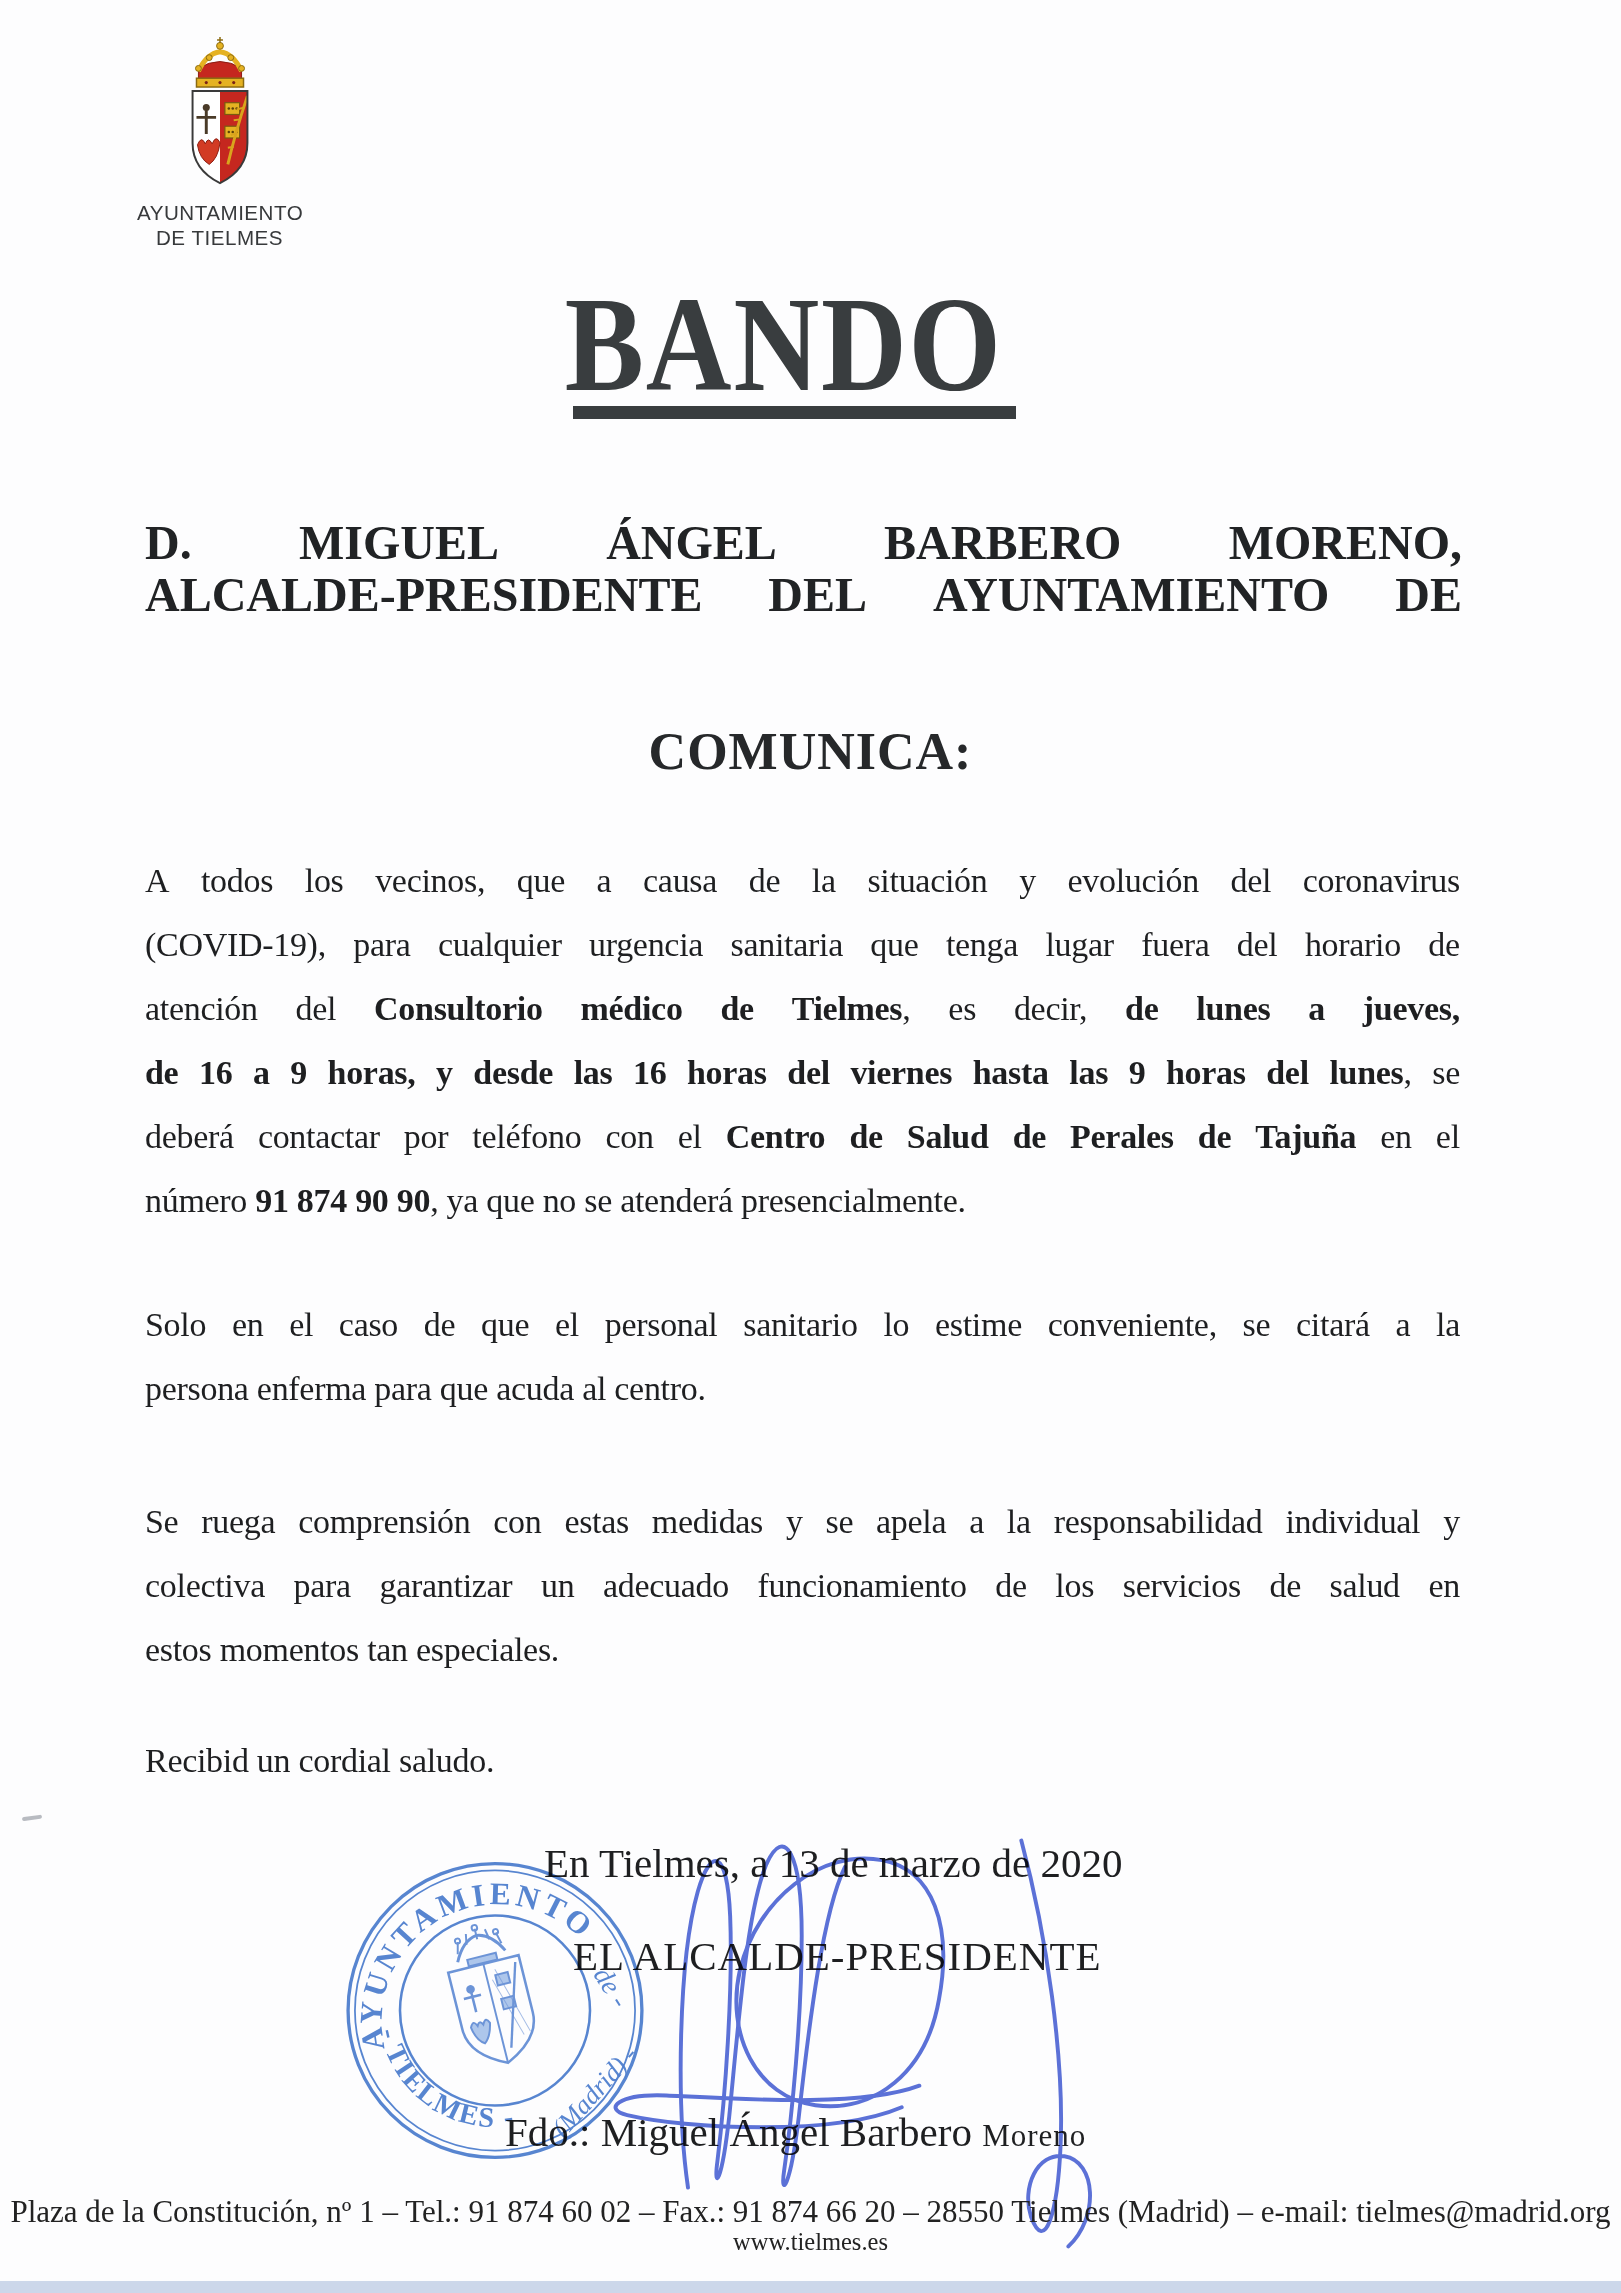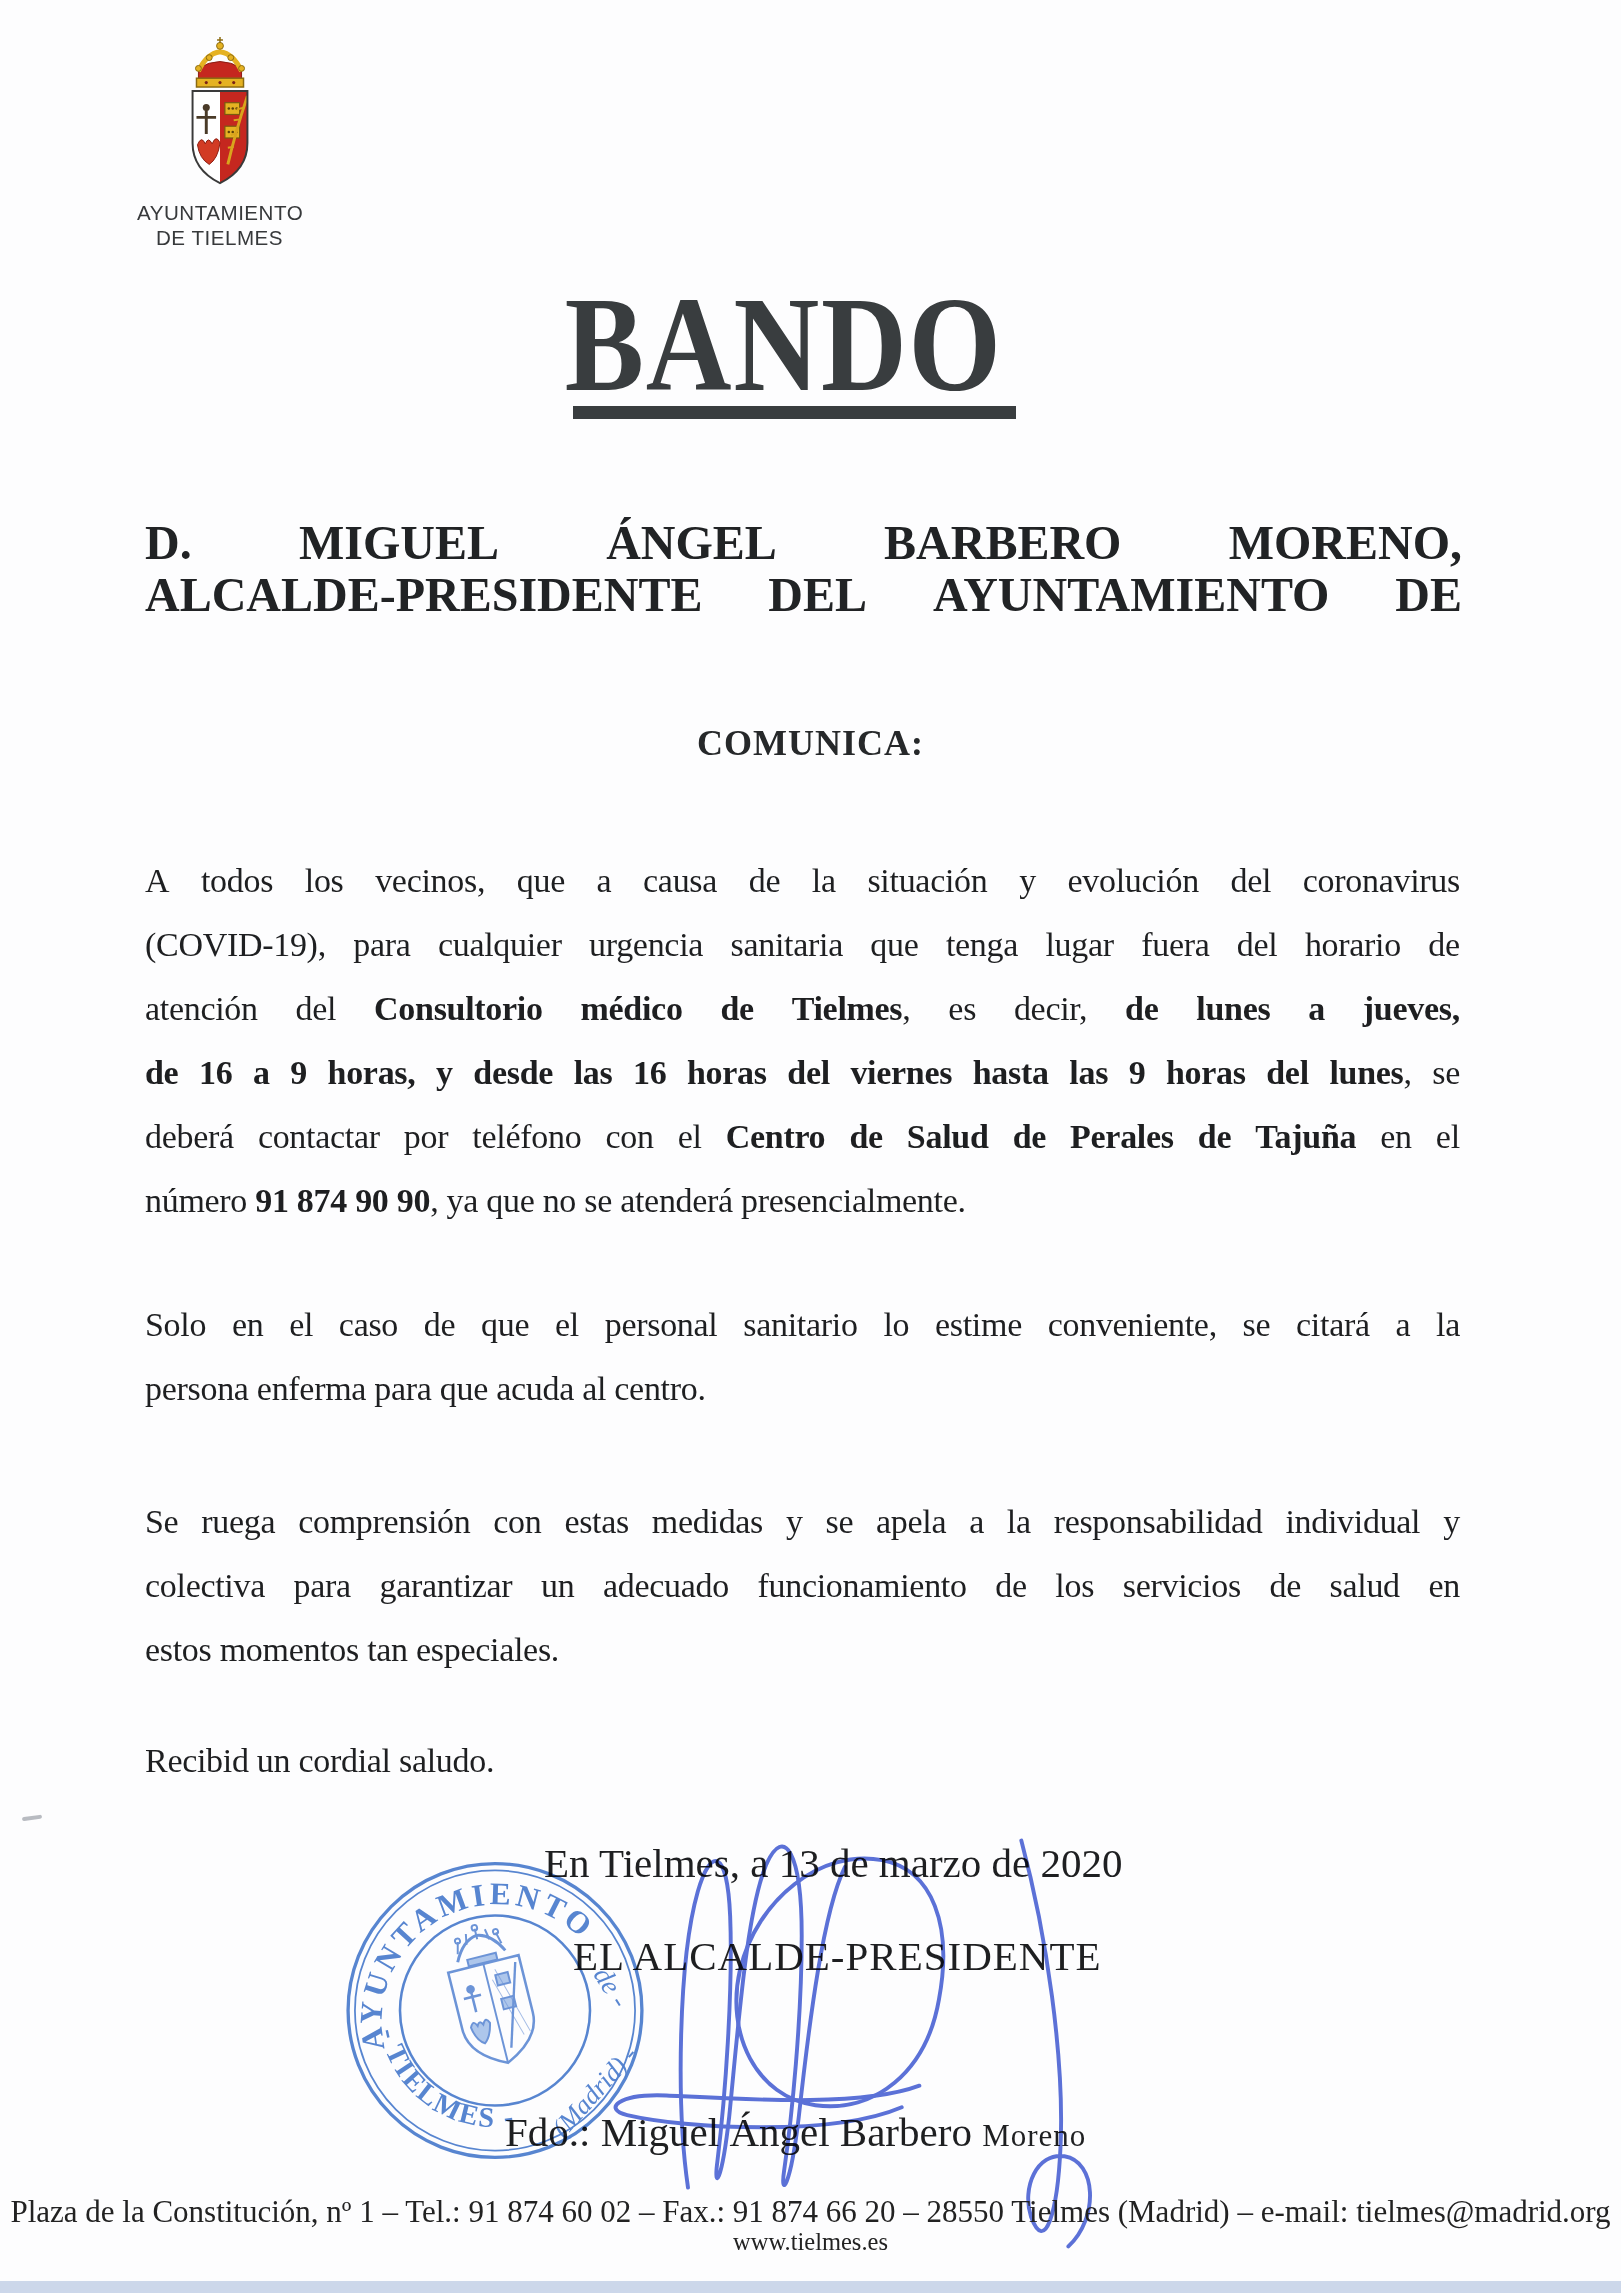--- a/index.html
+++ b/index.html
@@ -26,21 +26,21 @@
   .line.j { justify-content:space-between; }
   .w { white-space:pre; flex:0 0 auto; }
   .w b { font-weight:bold;margin-top:39px; }
 
   
   .doc-header { position:absolute; left:145px; right:159px; top:517px;
     font-size:48px; line-height:52px; font-weight:bold; color:#212325; }
 
   
   .comunica { position:absolute; left:0; right:0; top:722px; text-align:center;
-    font-size:36px; font-weight:bold; letter-spacing:1px; color:#26282a; }
+    font-size:52px; font-weight:bold; letter-spacing:1px; color:#26282a; }
 
   
   .doc-body { position:absolute; left:145px; right:161px; top:849px;
     font-size:34px; line-height:64px; letter-spacing:-0.3px; color:#1e1f21; }
   .par + .par { margin-top:51px; }
   .doc-body .par:nth-child(2) { margin-top:60px; }
   .doc-body .par:nth-child(3) { margin-top:69px; }
   .doc-body .par:nth-child(4) { margin-top:47px; }
 
   

